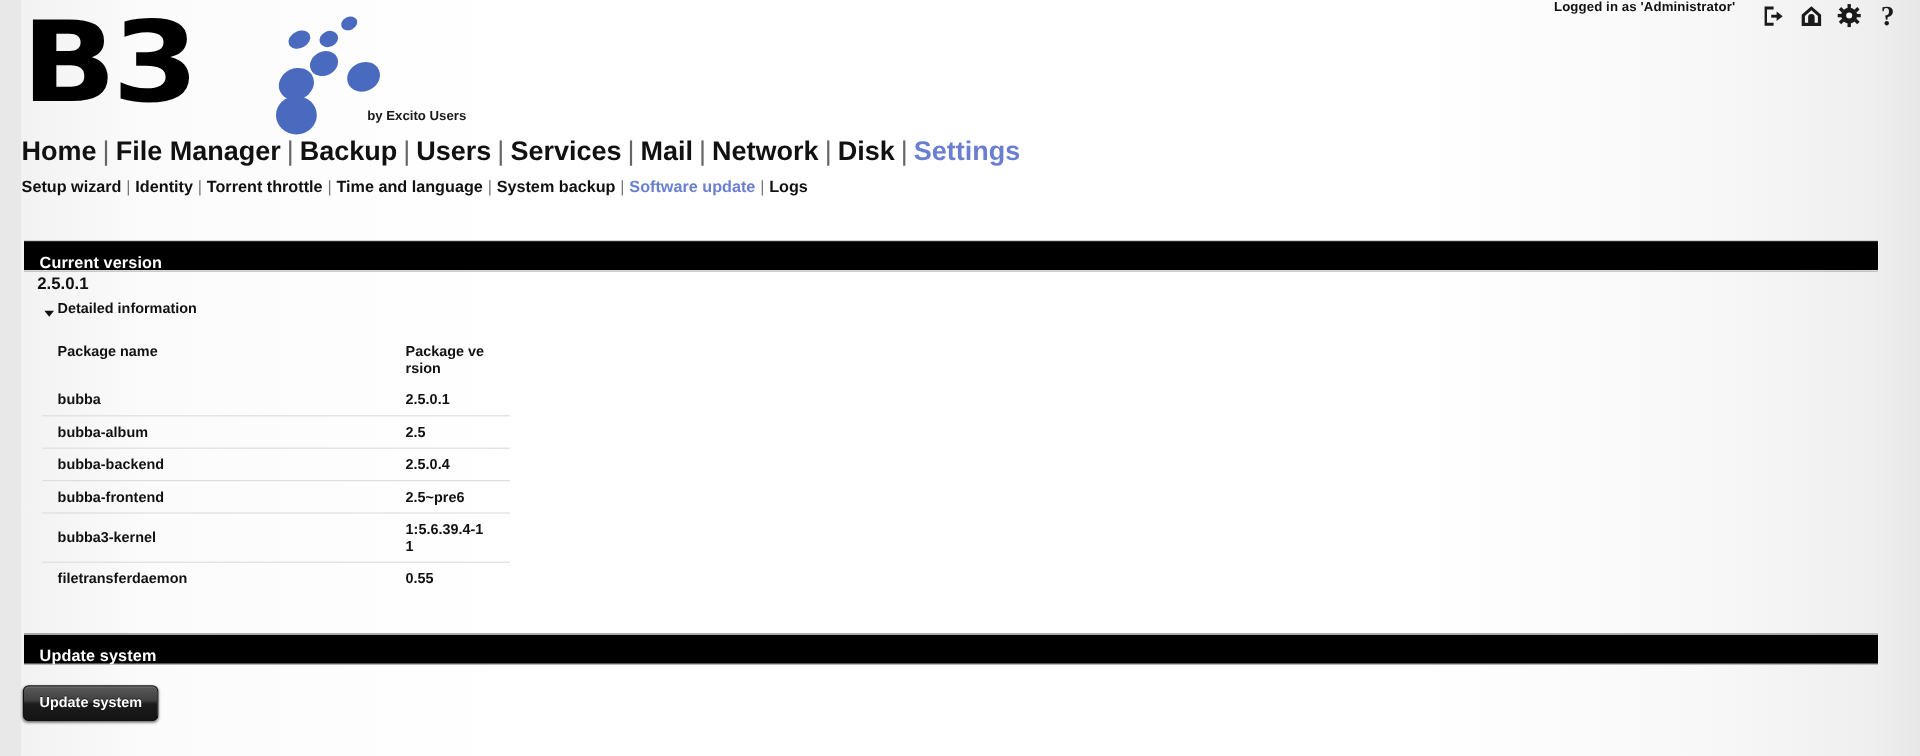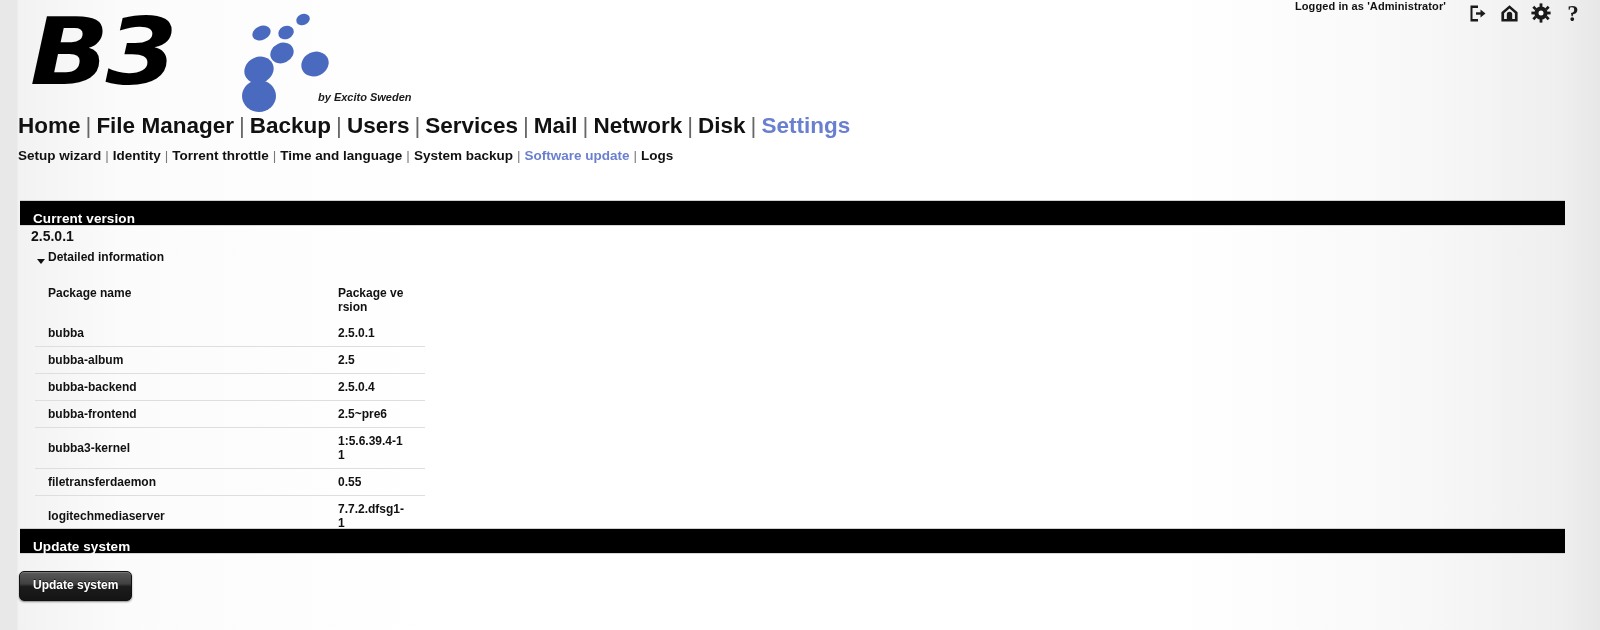--- a/index.html
+++ b/index.html
@@ -66,24 +66,23 @@
     font-weight: bold;
     line-height: 23px;
     color: #1a1a1a;
     font-family: "Liberation Serif", serif;
   }
 
   
   #logo-area {
     position: absolute;
     top: 6px;
-    left: 30px;
+    left: 18px;
     width: 420px;
     height: 102px;
-    font-style: italic;
   }
   #b3text {
     position: absolute;
     left: 0px;
     top: 0px;
     font-family: "DejaVu Sans", sans-serif;
     font-weight: bold;
     font-size: 88px;
     line-height: 88px;
     letter-spacing: -3px;
@@ -318,21 +317,21 @@
     <div id="dots">
       <div class="dot" style="left:54px; top:8px;  width:14px; height:11px; transform:rotate(-25deg);"></div>
       <div class="dot" style="left:36px; top:20px; width:16px; height:13px; transform:rotate(-25deg);"></div>
       <div class="dot" style="left:10px; top:20px; width:19px; height:14px; transform:rotate(-25deg);"></div>
       <div class="dot" style="left:28px; top:37px; width:24px; height:20px; transform:rotate(-25deg);"></div>
       <div class="dot" style="left:59px; top:46px; width:28px; height:24px; transform:rotate(-25deg);"></div>
       <div class="dot" style="left:2px;  top:51px; width:30px; height:26px; transform:rotate(-25deg);"></div>
       <div class="dot" style="left:0px;  top:74px; width:34px; height:32px;"></div>
     </div>
 
-    <div id="byline">by Excito Sweden</div>
+    <div id="byline">by Excito Users</div>
   </div>
 
   <div id="mainnav">
     <a>Home</a><span class="sep">|</span><a>File Manager</a><span class="sep">|</span><a>Backup</a><span class="sep">|</span><a>Users</a><span class="sep">|</span><a>Services</a><span class="sep">|</span><a>Mail</a><span class="sep">|</span><a>Network</a><span class="sep">|</span><a>Disk</a><span class="sep">|</span><a class="active">Settings</a>
   </div>
 
   <div id="subnav">
     <a>Setup wizard</a><span class="sep">|</span><a>Identity</a><span class="sep">|</span><a>Torrent throttle</a><span class="sep">|</span><a>Time and language</a><span class="sep">|</span><a>System backup</a><span class="sep">|</span><a class="active">Software update</a><span class="sep">|</span><a>Logs</a>
   </div>
 
@@ -390,26 +389,20 @@
         <td class="col-ver">
             <span class="vwrap">1:5.6.39.4-11</span>
           </td>
       </tr>
       <tr>
         <td class="col-name">filetransferdaemon</td>
         <td class="col-ver">
             <span class="vwrap">0.55</span>
           </td>
       </tr>
-      <tr>
-        <td class="col-name">logitechmediaserver</td>
-        <td class="col-ver">
-            <span class="vwrap">7.7.2.dfsg1-1</span>
-          </td>
-      </tr>
     </tbody>
   </table>
 
   <div class="section-bar" id="bar-update">
     <span>Update system</span>
   </div>
 
   <button id="update-button">Update system</button>
 
 </div>

